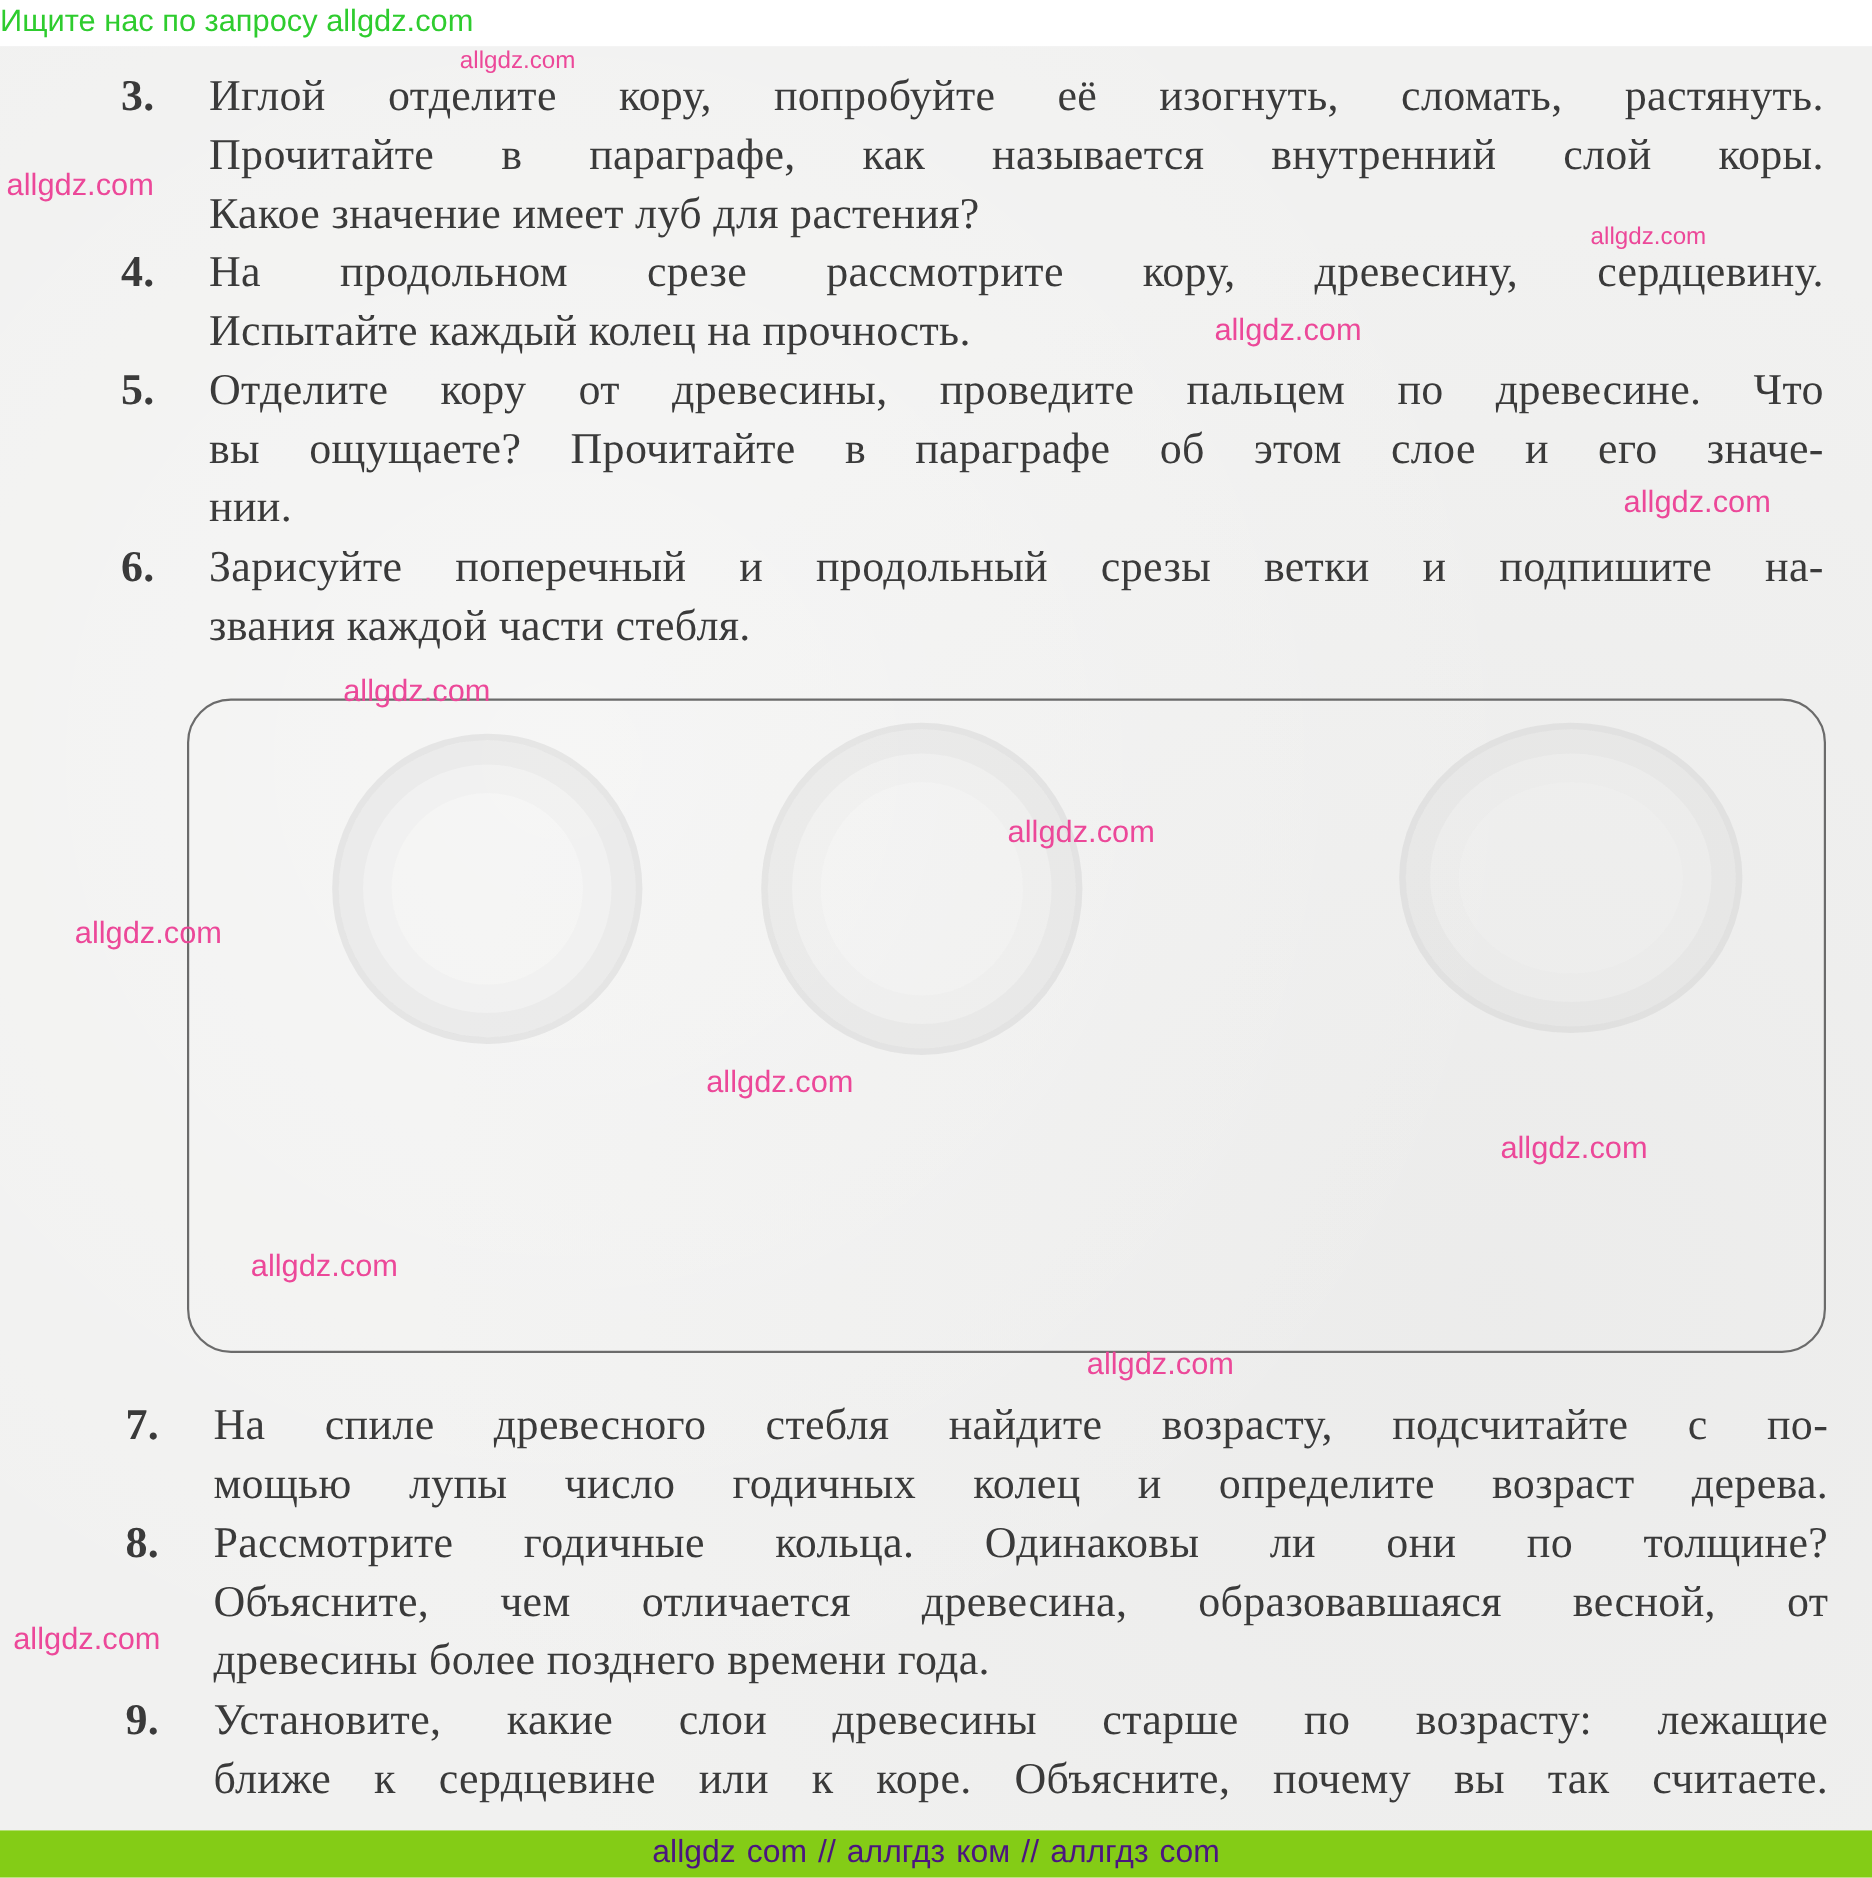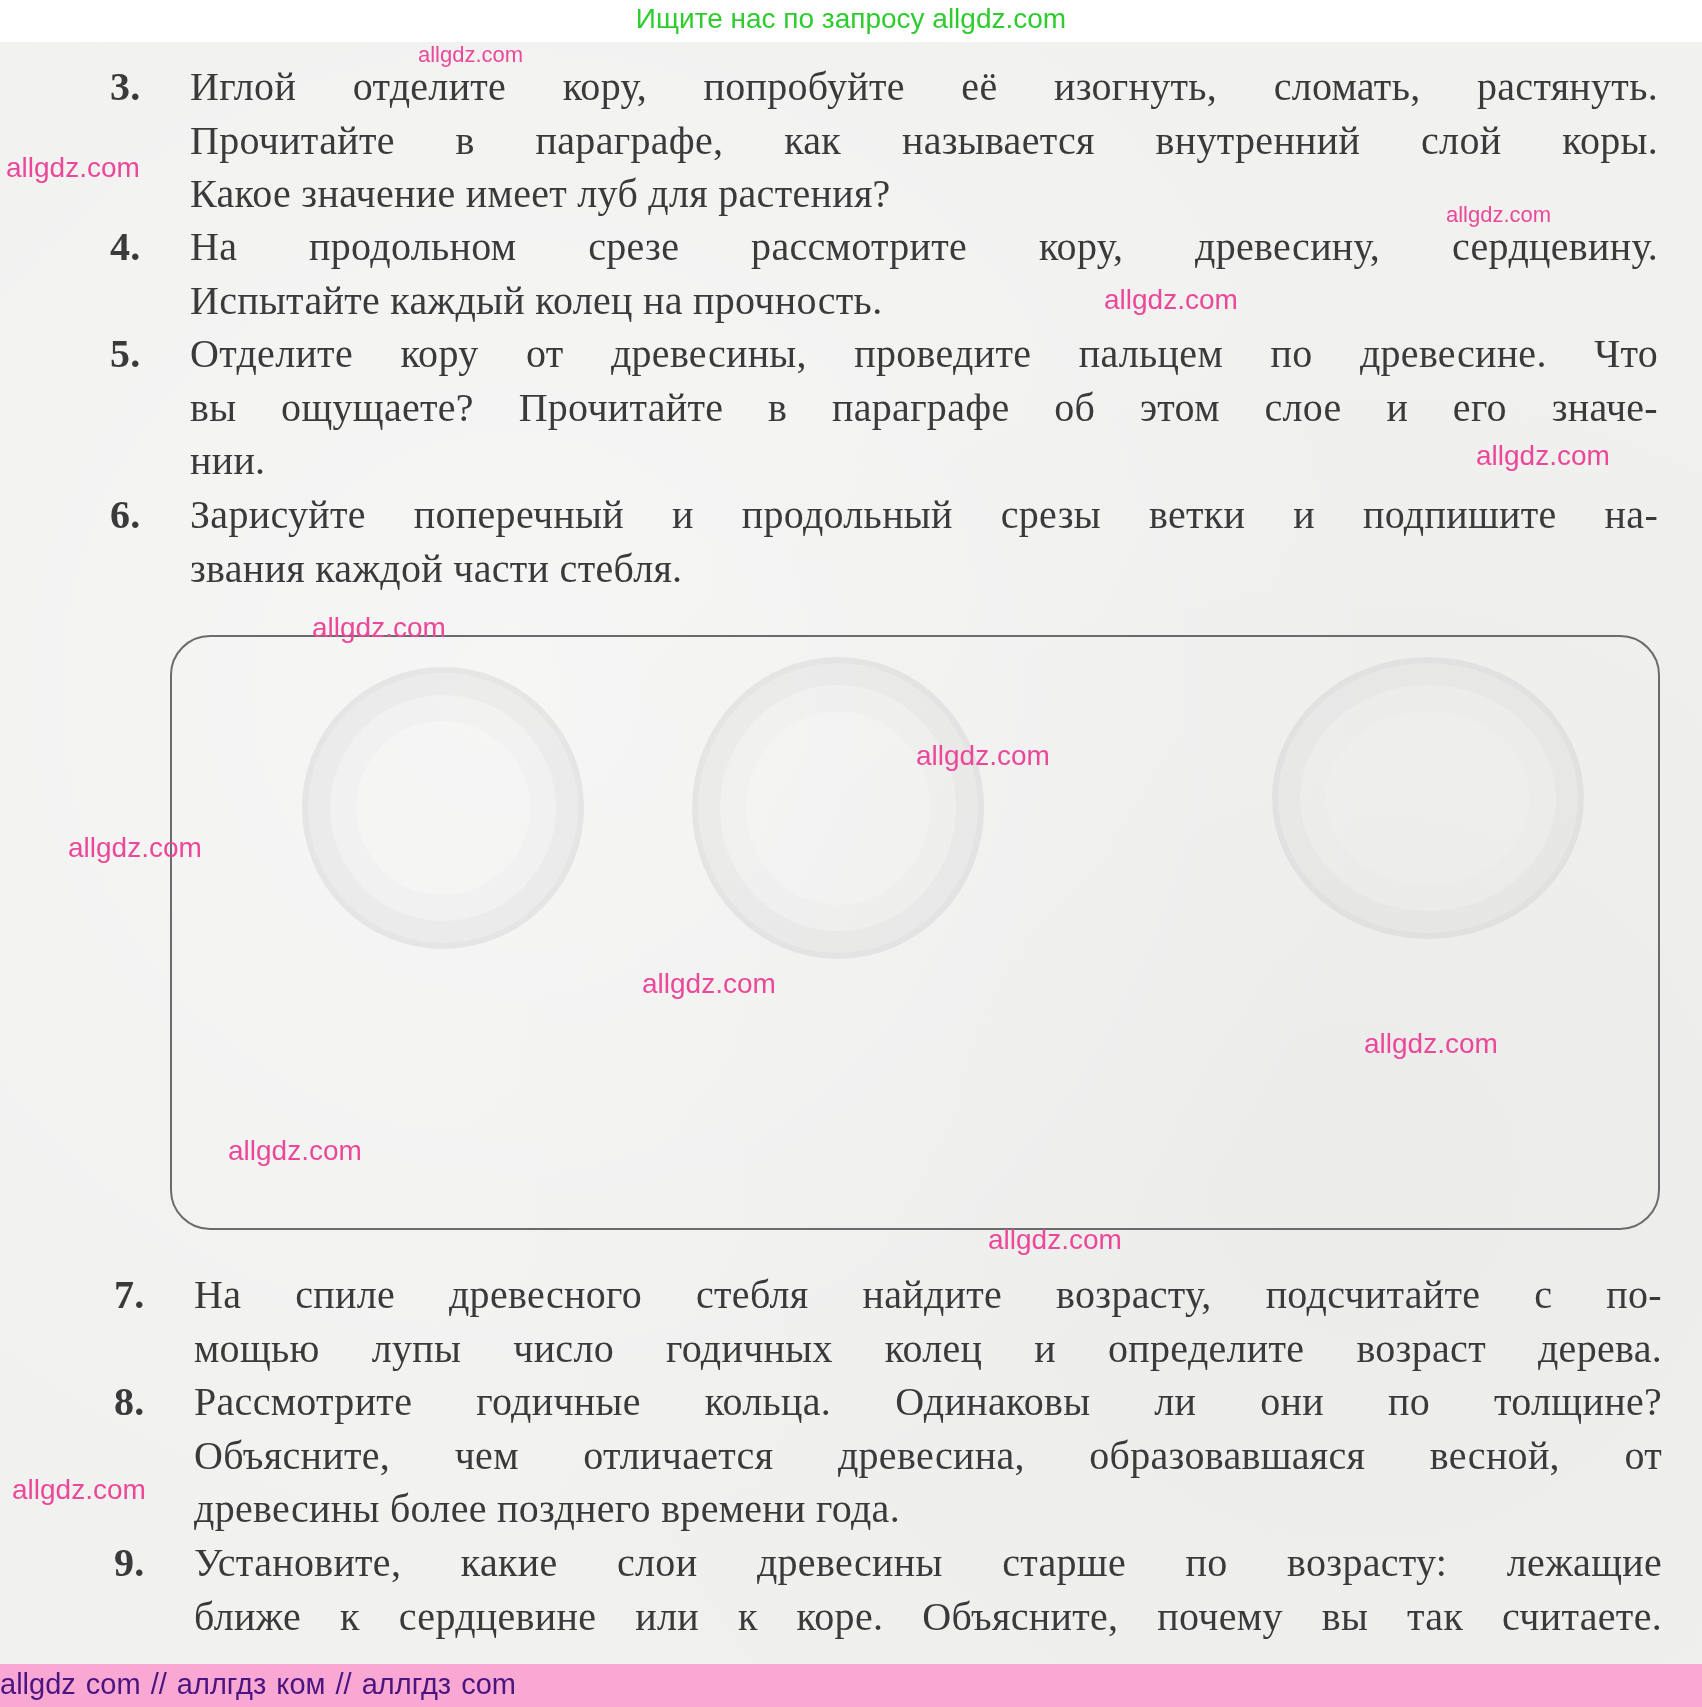--- a/index.html
+++ b/index.html
@@ -3,34 +3,34 @@
   <meta charset="utf-8">
   <style>
     html, body { margin: 0; padding: 0; }
     body {
       width: 1702px; height: 1707px; position: relative; overflow: hidden;
       background: #ffffff;
       font-family: "Liberation Serif", "DejaVu Serif", serif;
     }
     .top-banner {
       position: absolute; left: 0; top: 0; width: 1702px; height: 42px;
-      background: #ffffff; text-align: center;
+      background: #ffffff; text-align: left;
       font-family: "Liberation Sans", "DejaVu Sans", sans-serif;
       font-size: 28px; line-height: 38px; color: #2ecc2e;
     }
     .page {
       position: absolute; left: 0; top: 42px; width: 1702px; height: 1622px;
       background: #f1f1f0;
       background-image:
         radial-gradient(circle at 30% 40%, rgba(255,255,255,0.35), transparent 60%),
         radial-gradient(circle at 80% 70%, rgba(220,220,220,0.25), transparent 55%);
     }
     .bottom-banner {
       position: absolute; left: 0; top: 1664px; width: 1702px; height: 43px;
-      background: #f9a8d4; 
+      background: #84cc16; text-align: center;
       font-family: "Liberation Sans", "DejaVu Sans", sans-serif;
       font-size: 29px; line-height: 40px; color: #4b1580;
       word-spacing: 2px;
     }
     .task {
       position: absolute; left: 110px; width: 1548px;
       font-size: 40px; line-height: 53.5px; color: #3a3a3a;
       letter-spacing: 0.3px;
     }
     .task .num {

